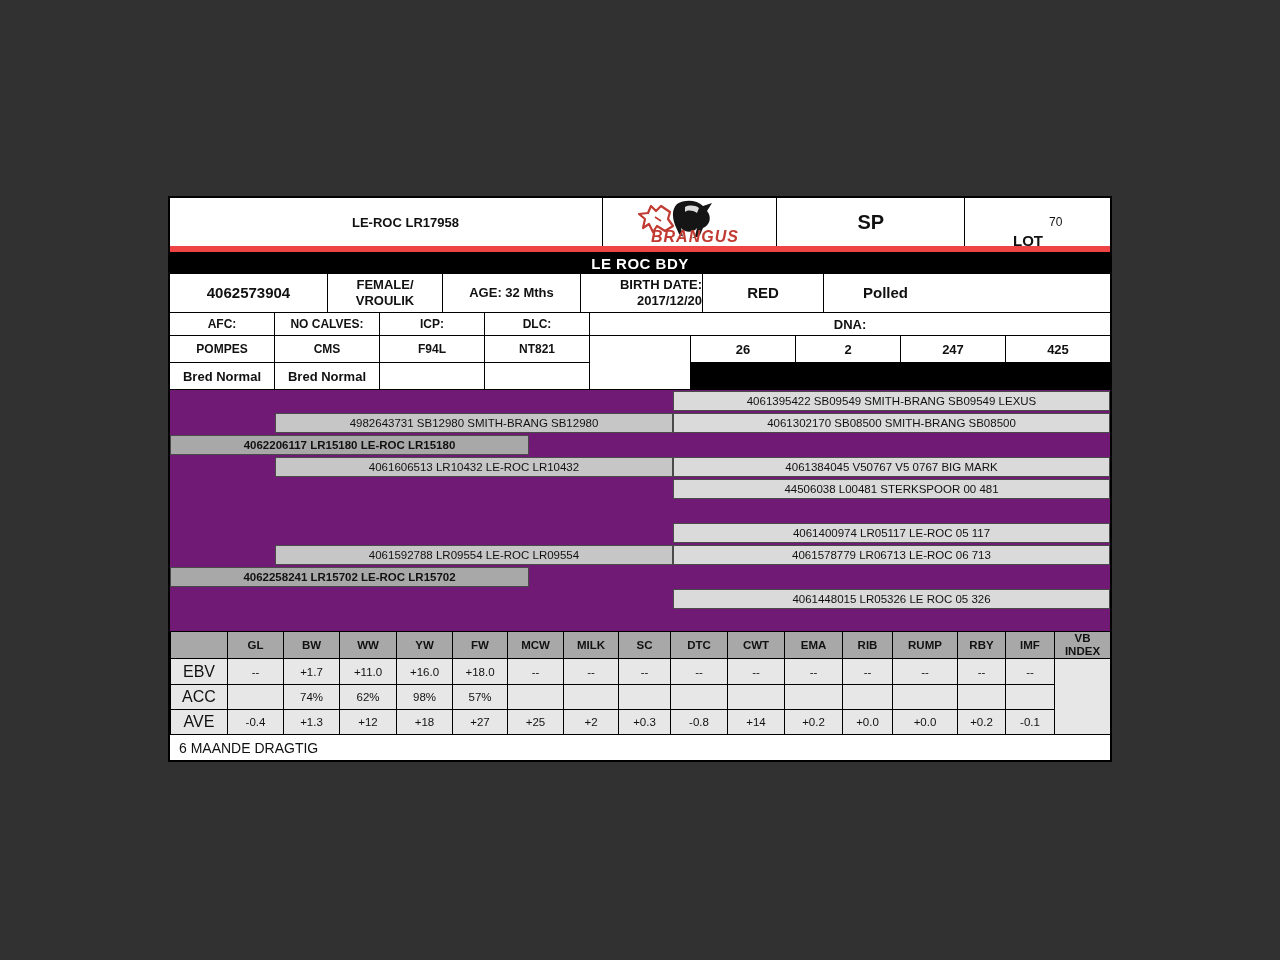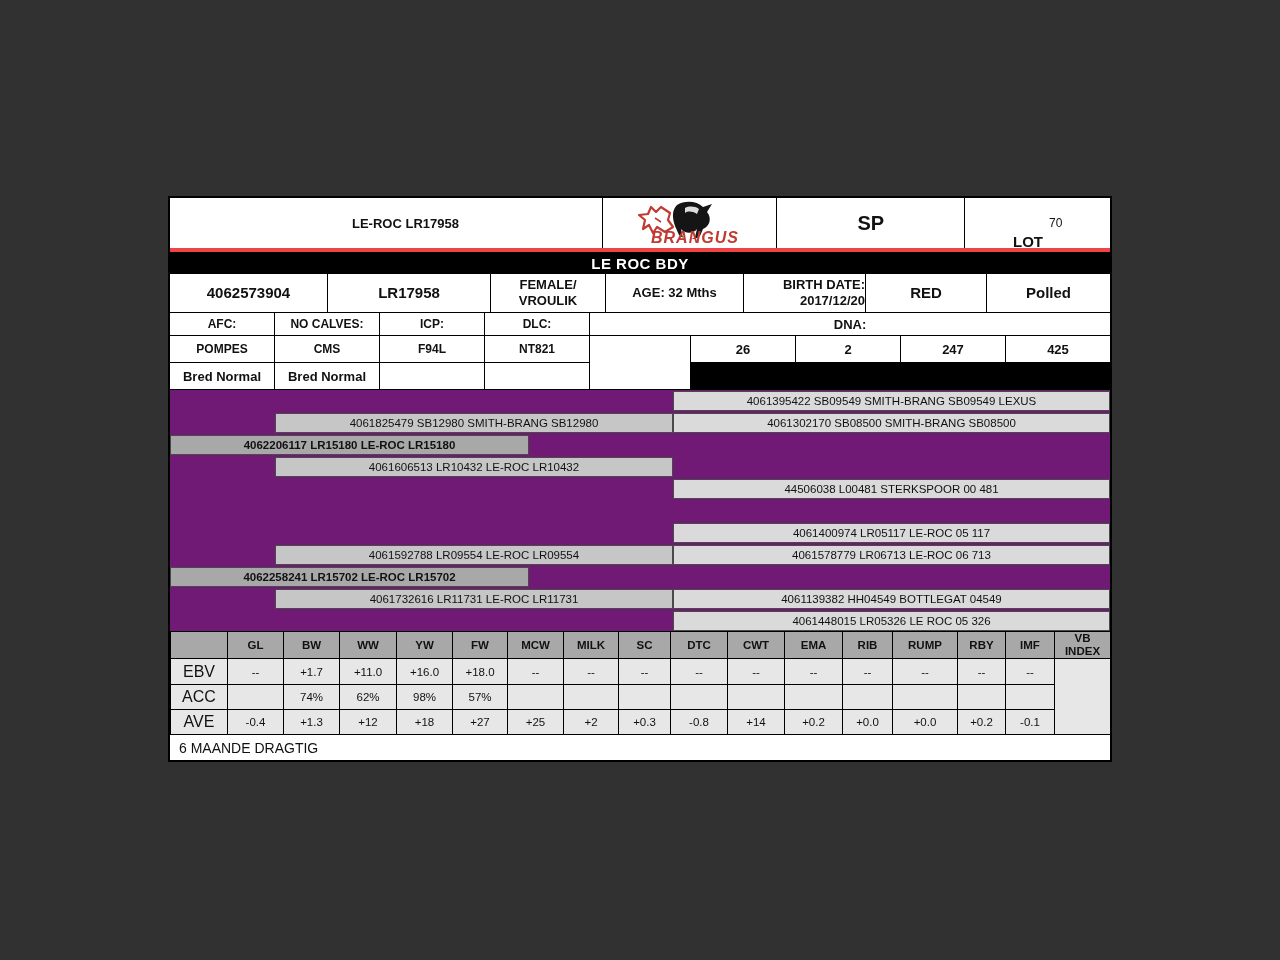--- a/index.html
+++ b/index.html
@@ -19,21 +19,21 @@
   .doc {
     position:absolute; inset:0;
     border:2px solid #000;
     box-sizing:border-box;
     overflow:hidden;
     display:flex; flex-direction:column;
   }
   
   .row { display:flex; box-sizing:border-box; }
   .cell { box-sizing:border-box; display:flex; align-items:center; justify-content:center; }
-  .r-top { height:54px; border-bottom:4px solid #ef4444;padding-left:39px; }
+  .r-top { height:54px; border-bottom:6px solid #ef4444;padding-left:39px; }
   .r-top .cell { border-right:1px solid #000; height:100%; }
   .r-top .cell:last-child { border-right:none; }
   .c-name { width:411px; font-weight:bold; font-size:13px; }
   .c-logo { width:182px; }
   .c-sp   { width:196px; font-weight:bold; font-size:20px; }
   .c-lot  { width:151px; }
   .lot-l { font-weight:bold; font-size:15px; margin-right:6px;margin-top:37px; }
   .lot-n { font-size:12px; }
   
   .r-bar {
@@ -128,23 +128,20 @@
     </div>
 
     <div class="r-bar">
       <span>LE ROC BDY</span>
     </div>
 
     <div class="row r-info">
       <div class="cell i-reg">
         <span class="bold14">4062573904</span>
       </div>
-      <div class="cell i-tag">
-        <span class="bold14">LR17958</span>
-      </div>
       <div class="cell i-sex">
         <span class="bold12">FEMALE/</span>
         <span class="bold12">VROULIK</span>
       </div>
       <div class="cell i-age">
         <span class="bold12">AGE: 32 Mths</span>
       </div>
       <div class="cell i-bd">
         <span class="bold12">BIRTH DATE:</span>
         <span class="bold12">2017/12/20</span>
@@ -178,46 +175,43 @@
       <div class="d-val">Bred Normal</div>
       <div class="d-val"></div>
       <div class="d-val"></div>
     </div>
 
     <div class="pedigree">
       <div class="ped-row">
         <div class="bar g3">4061395422 SB09549 SMITH-BRANG SB09549 LEXUS</div>
       </div>
       <div class="ped-row">
-        <div class="bar g2">4061825479 SB12980 SMITH-BRANG SB12980</div>
+        <div class="bar g2">4982643731 SB12980 SMITH-BRANG SB12980</div>
         <div class="bar g3">4061302170 SB08500 SMITH-BRANG SB08500</div>
       </div>
       <div class="ped-row">
         <div class="bar g1">4062206117 LR15180 LE-ROC LR15180</div>
       </div>
       <div class="ped-row">
         <div class="bar g2">4061606513 LR10432 LE-ROC LR10432</div>
+        <div class="bar g3">4061384045 V50767 V5 0767 BIG MARK</div>
       </div>
       <div class="ped-row">
         <div class="bar g3">44506038 L00481 STERKSPOOR 00 481</div>
       </div>
       <div class="ped-row"></div>
       <div class="ped-row">
         <div class="bar g3">4061400974 LR05117 LE-ROC 05 117</div>
       </div>
       <div class="ped-row">
         <div class="bar g2">4061592788 LR09554 LE-ROC LR09554</div>
         <div class="bar g3">4061578779 LR06713 LE-ROC 06 713</div>
       </div>
       <div class="ped-row">
         <div class="bar g1">4062258241 LR15702 LE-ROC LR15702</div>
-      </div>
-      <div class="ped-row">
-        <div class="bar g2">4061732616 LR11731 LE-ROC LR11731</div>
-        <div class="bar g3">4061139382 HH04549 BOTTLEGAT 04549</div>
       </div>
       <div class="ped-row">
         <div class="bar g3">4061448015 LR05326 LE ROC 05 326</div>
       </div>
     </div>
 
     <table class="ebv">
       <colgroup>
         <col style="width:57px">
           <col style="width:56px">

